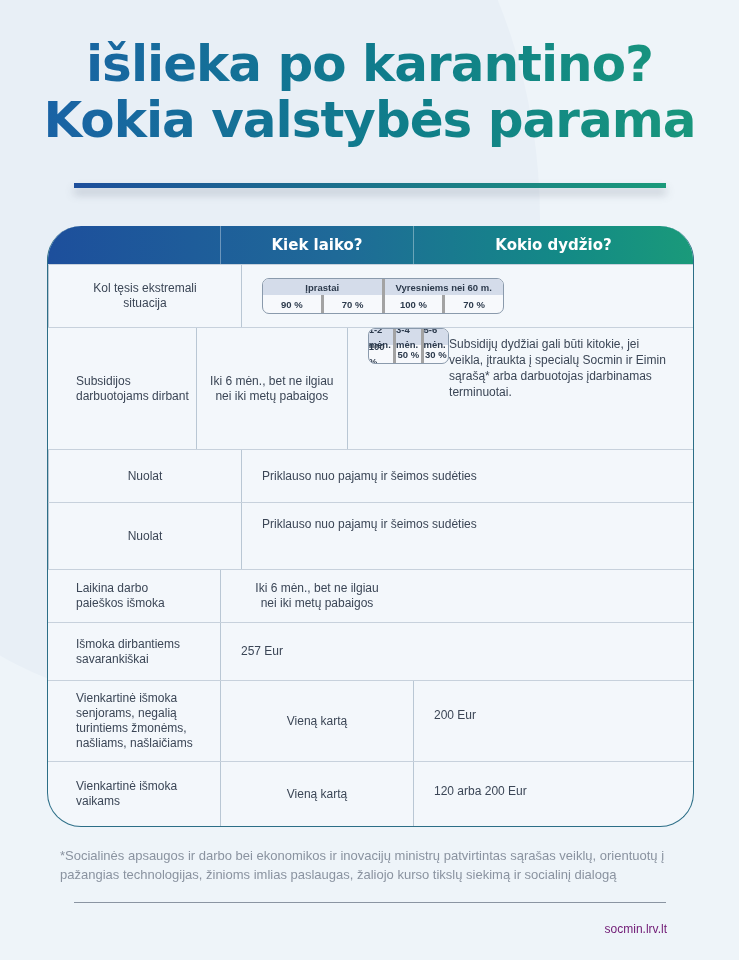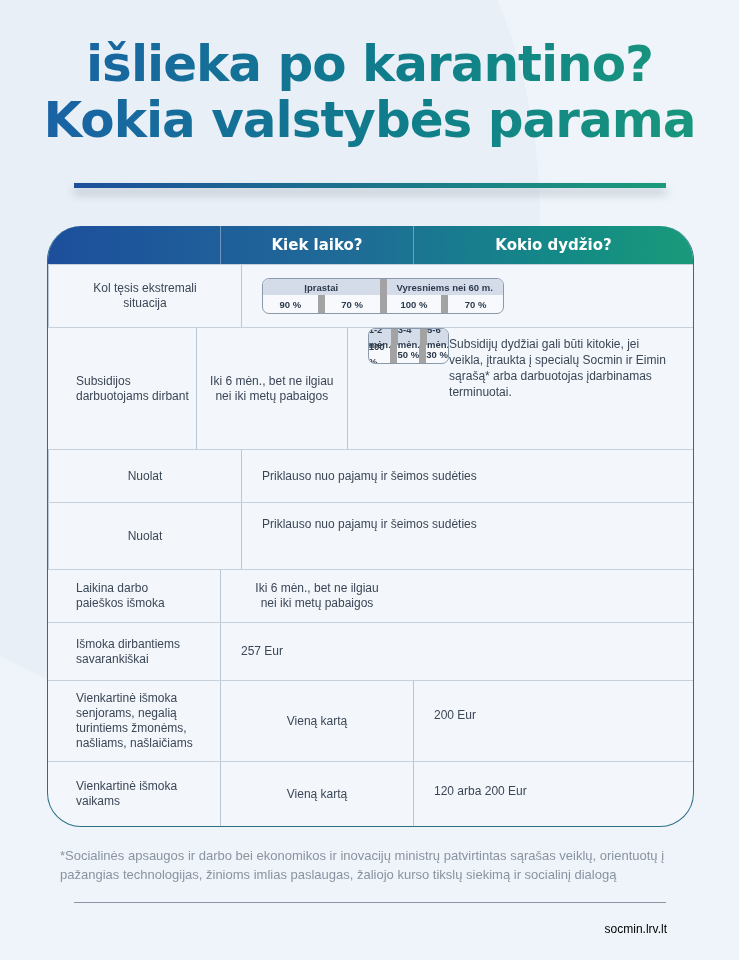--- a/index.html
+++ b/index.html
@@ -48,28 +48,28 @@
   .row .c2 { justify-content:center; text-align:center; }
   .row .c3 { padding-left:20px; padding-right:18px; box-sizing:border-box; }
   .row .c3.top { align-items:flex-start; padding-top:14px; }
   .mini {
     border:1px solid #8a9aac; border-radius:7px; overflow:hidden;
     width:240px; font-size:9.5px; font-weight:bold; color:#2c3a4c; background:#f7f9fc;
   }
   .mini .mh { display:flex; background:#d4dcea; height:16px; }
   .mini .mv { display:flex; height:18px; }
   .mini .mh div, .mini .mv div { display:flex; align-items:center; justify-content:center; }
-  .mini .mh div + div, .mini .mv div + div { border-left:7px solid #a3a3a3; }
+  .mini .mh div + div, .mini .mv div + div { border-left:3px solid #a3a3a3; }
   .note { font-size:12px; line-height:16px; margin-top:8px; }
   .footnote {
     position:absolute; left:60px; top:846px; width:630px;
     font-size:13px; line-height:19px; color:#8a93a0;
   }
   .foot-rule { position:absolute; left:74px; top:902px; width:592px; height:1px; background:#8a94a2; }
-  .site { position:absolute; right:72px; top:922px; font-size:12px; color:#000000; }
+  .site { position:absolute; right:72px; top:922px; font-size:12px; color:#701a75; }
 </style>
 </head>
 <body>
 
 <div class="bg-shape"></div>
 
 <div class="page">
   <div class="title">
     <div>išlieka po karantino?</div>
     <div>Kokia valstybės parama</div>

